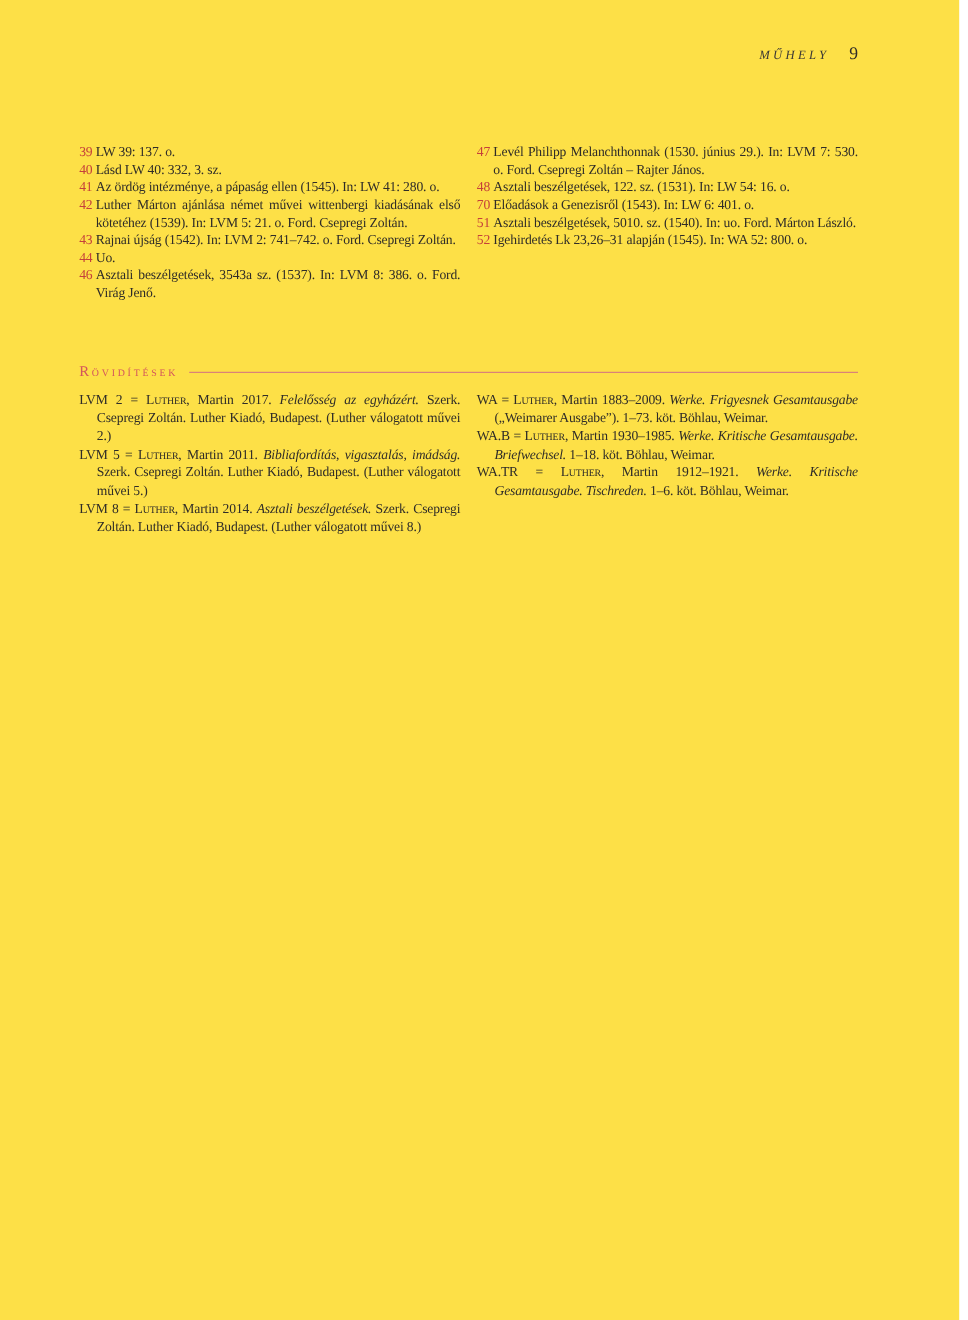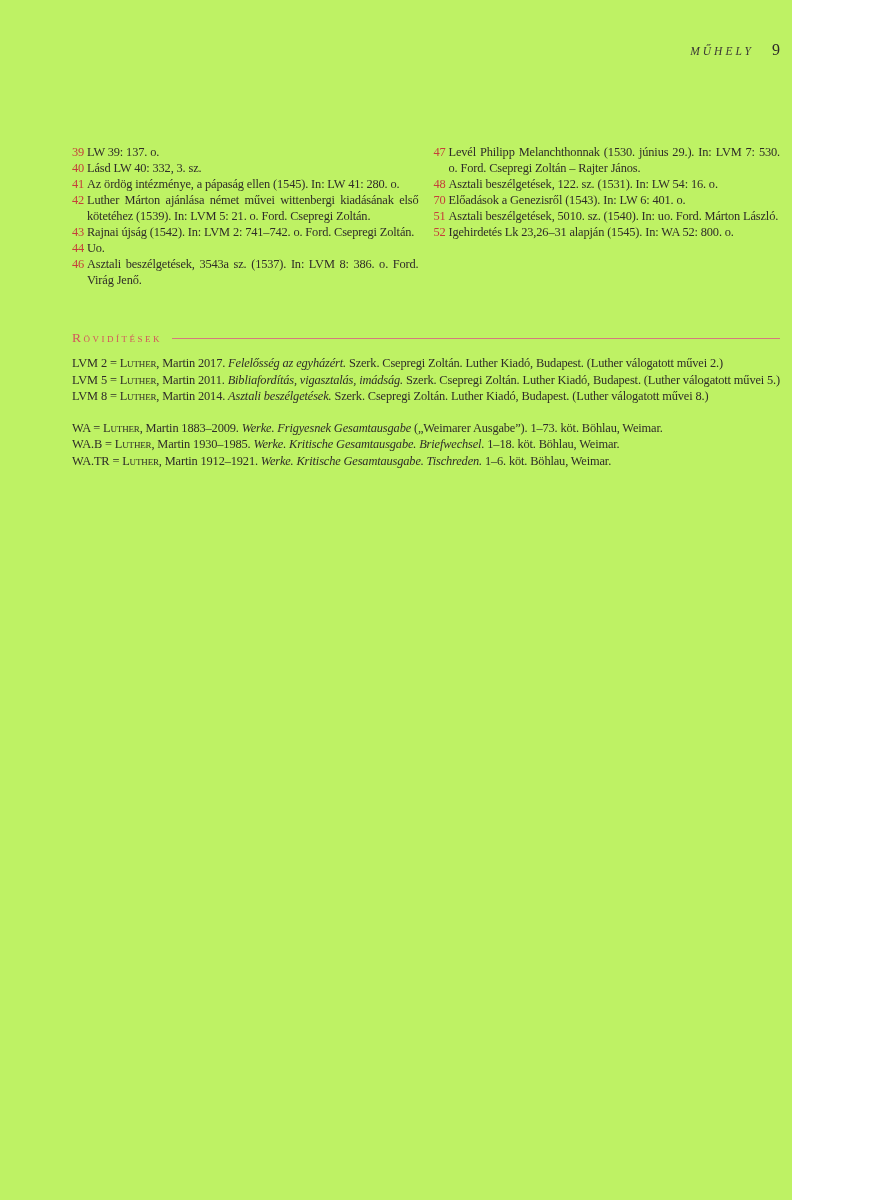--- a/index.html
+++ b/index.html
@@ -1,40 +1,40 @@
 <!DOCTYPE html>
 <html lang="hu" style="--footnote-number: #c5403a; --section-title: #d4555c; --rule: #d6797e; --text: #2f2c28;"><head>
 <meta charset="utf-8">
 <style>
   html, body { margin: 0; padding: 0; background: #ffffff; }
   .page {
     position: relative;
-    width: 792px;
+    width: 872px;
     height: 1200px;
-    background: #bef264;
+    background: #fde047;
     font-family: "Liberation Serif", "DejaVu Serif", serif;
     color: var(--text, #2f2c28);
     overflow: hidden;
   }
   .content { position: absolute; left: 72px; top: 0; width: 708px; }
 
   
   .page-header {
     position: absolute; top: 41px; left: 0; width: 708px;
     display: flex; justify-content: flex-end; align-items: baseline;
   }
   .journal-section {
     font-style: italic; font-size: 11.5px; letter-spacing: 3px;
     color: #3c3935; text-transform: uppercase;
   }
   .page-number { font-size: 16px; margin-left: 18px; color: var(--text, #2f2c28); }
 
   
   .footnotes {
-    position: absolute; top: 144px; left: 0; width: 708px;
+    position: absolute; top: 130px; left: 0; width: 708px;
     display: flex; gap: 15px;
   }
   .col { flex: 1; min-width: 0; }
   .fn {
     font-size: 12.4px; line-height: 16px; letter-spacing: -0.15px;
     text-align: justify; padding-left: 15px; text-indent: -15px;
   }
   .fn .num {
     display: inline-block; width: 15px; text-indent: 0;
     color: var(--footnote-number, #c5403a);
@@ -46,21 +46,21 @@
     display: flex; align-items: center;
   }
   .abbr-title {
     font-variant: small-caps; letter-spacing: 2.5px; font-size: 13.5px;
     color: var(--section-title, #d4555c); white-space: nowrap;
   }
   .abbr-rule { flex: 1; height: 1px; background: var(--rule, #d6797e); margin-left: 10px; }
 
   .abbrs {
     position: absolute; top: 355px; left: 0; width: 708px;
-    display: flex; gap: 15px; flex-direction: column;
+    display: flex; gap: 15px;
   }
   .abbr {
     font-size: 12.4px; line-height: 16.5px; letter-spacing: -0.15px;
     text-align: justify; padding-left: 16px; text-indent: -16px;
   }
   .sc { font-variant: small-caps; }
   .i { font-style: italic; }
 </style>
 </head>
 <body>

